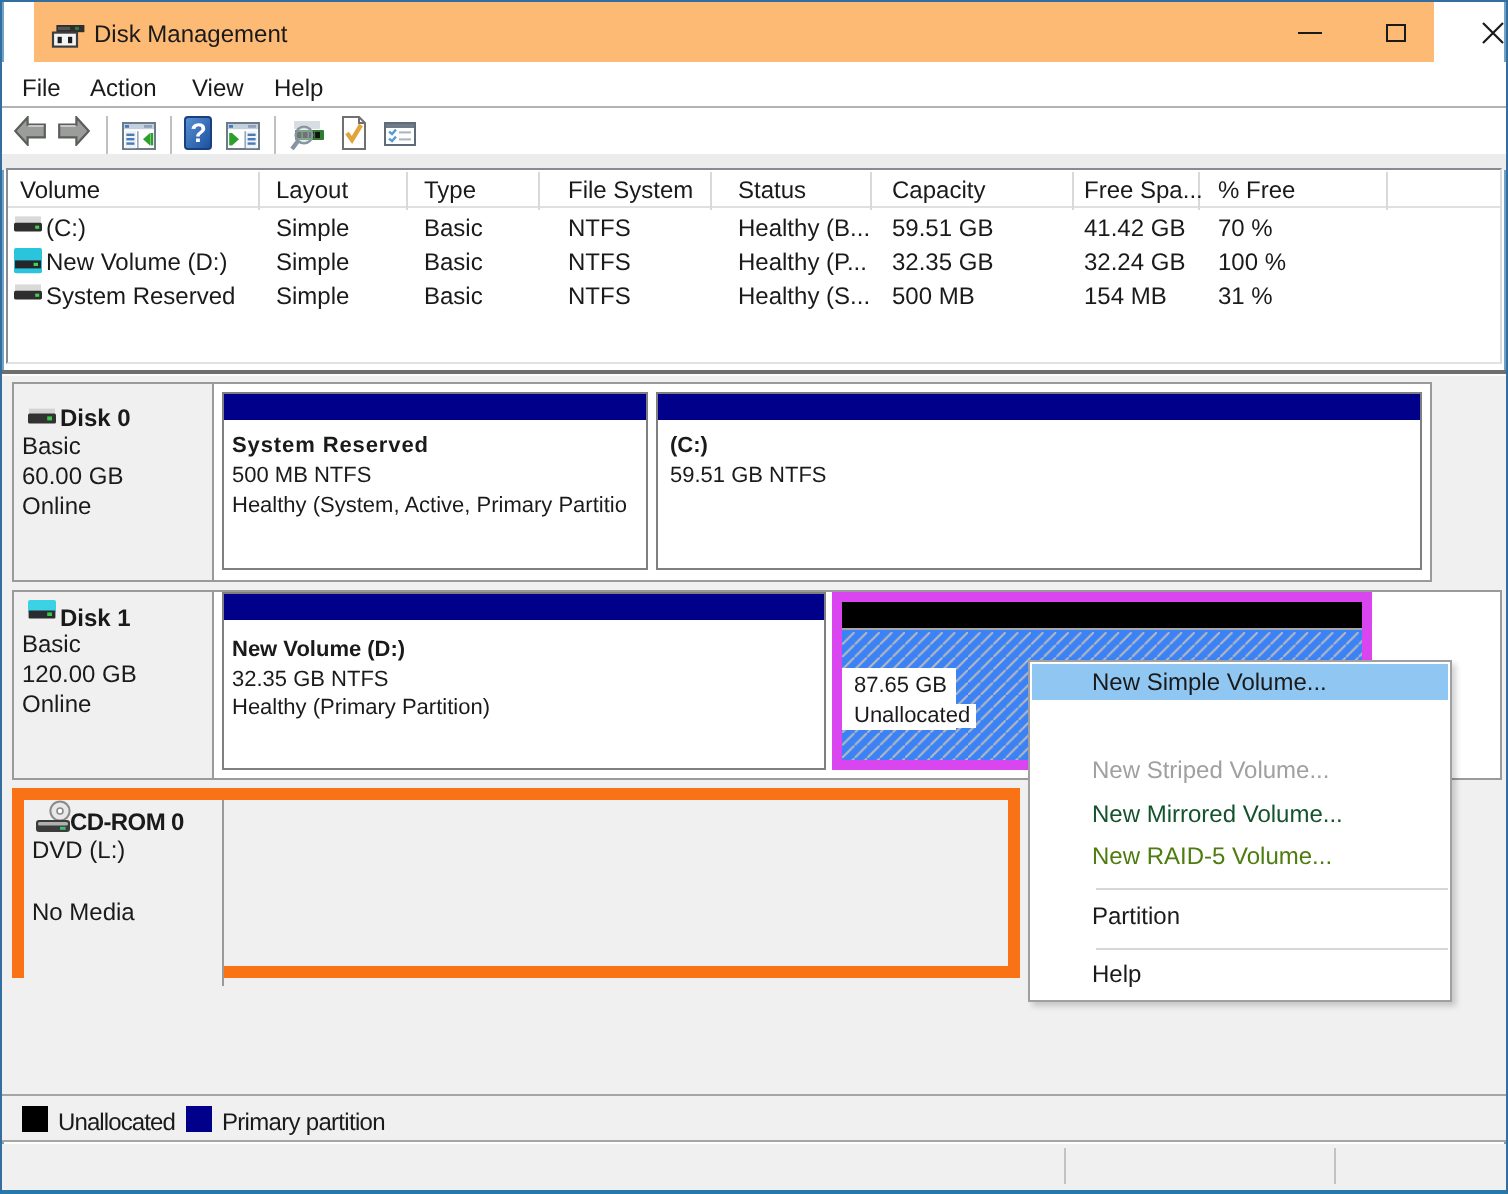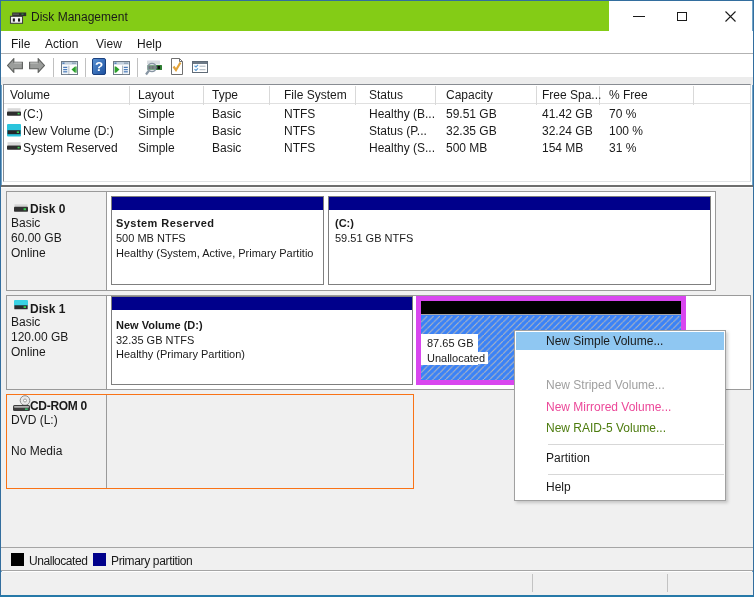--- a/index.html
+++ b/index.html
@@ -2,21 +2,21 @@
 <html><head><meta charset="utf-8"><style>
 *{margin:0;padding:0;box-sizing:border-box}
 html,body{width:754px;height:597px}
 body{position:relative;font-family:"Liberation Sans",sans-serif;background:#fff;overflow:hidden;border:1px solid #336e9e;border-bottom:2px solid #2679a8;box-shadow:inset 1px 0 #6fa3c8,inset -1px 0 #6fa3c8}
 .abs{position:absolute}
 .t12{font-size:12px;color:#1a1a1a}
 .t11{font-size:11px;color:#1a1a1a}
 </style></head>
 <body>
 
-<div class="abs" style="left:0;top:0;width:608px;height:30px;background:#84cc16">
+<div class="abs" style="left:16px;top:0;width:700px;height:30px;background:#fdba74">
   <svg class="abs" style="left:8px;top:7px" width="19" height="17" viewBox="0 0 19 17">
     <rect x="3.2" y="4.5" width="14" height="3.6" fill="#2e2e2e"></rect>
     <rect x="4" y="5.4" width="6" height="1.6" fill="#555"></rect>
     <rect x="12.5" y="5.4" width="2" height="1.6" fill="#2f7a3a"></rect>
     <rect x="1.5" y="8.3" width="12" height="7" fill="#f4f4f4" stroke="#3e3e3e" stroke-width="1.1"></rect>
     <rect x="3.8" y="10.4" width="2.1" height="3.2" fill="#1e1e1e"></rect>
     <rect x="9" y="10.4" width="2.1" height="3.2" fill="#1e1e1e"></rect>
   </svg>
   <div class="abs t12" style="left:30px;top:9px">Disk Management</div>
 
@@ -153,21 +153,21 @@
 
   <svg class="abs" style="left:3px;top:39px" width="14" height="13" viewBox="0 0 14 13">
     <rect x="0" y="0" width="14" height="12.6" rx="1" fill="#2ac4dc"></rect>
     <rect x="0.5" y="6.2" width="13" height="4" fill="#25262a"></rect>
     <rect x="9.8" y="7.4" width="2.2" height="1.6" fill="#3ed153"></rect>
   </svg>
   <div class="abs t12" style="left:19px;top:39px">New Volume (D:)</div>
   <div class="abs t12" style="left:134px;top:39px">Simple</div>
   <div class="abs t12" style="left:208px;top:39px">Basic</div>
   <div class="abs t12" style="left:280px;top:39px">NTFS</div>
-  <div class="abs t12" style="left:365px;top:39px">Status (P...</div>
+  <div class="abs t12" style="left:365px;top:39px">Healthy (P...</div>
   <div class="abs t12" style="left:442px;top:39px">32.35 GB</div>
   <div class="abs t12" style="left:538px;top:39px">32.24 GB</div>
   <div class="abs t12" style="left:605px;top:39px">100 %</div>
 
   <svg class="abs" style="left:3px;top:57px" width="14" height="8" viewBox="0 0 14 8">
     <rect x="0.5" y="0.2" width="13" height="3.4" fill="#d9d9d9"></rect>
     <rect x="0" y="3.4" width="14" height="4.3" rx="0.8" fill="#2e2e2e"></rect>
     <rect x="10.6" y="4.8" width="2" height="1.6" fill="#3ed153"></rect>
   </svg>
   <div class="abs t12" style="left:19px;top:56px">System Reserved</div>
@@ -239,40 +239,40 @@
       </pattern>
         </defs>
       <rect x="0" y="0" width="330" height="72" fill="url(#hp)"></rect>
     </svg>
     <div class="abs" style="left:0;top:33px;width:57px;height:31px;background:#fff"></div>
     <div class="abs t11" style="left:3px;top:36px;background:#fff;padding:0 3px">87.65 GB</div>
     <div class="abs t11" style="left:3px;top:51px;background:#fff;padding:0 3px">Unallocated</div>
   </div>
 </div>
 
-<div class="abs" style="left:5px;top:393px;width:408px;height:95px;background:#f0f0f0;border:1px solid #f97316">
+<div class="abs" style="left:5px;top:393px;width:504px;height:95px;background:#f0f0f0;border:6px solid #f97316">
   <div class="abs" style="left:0;top:0;width:100px;height:93px;background:#f0f0f0;border-right:1px solid #9a9a9a">
     <svg class="abs" style="left:6px;top:0px" width="18" height="18" viewBox="0 0 18 18">
       <circle cx="12" cy="5.5" r="4.8" fill="#e8e8e8" stroke="#8a8a8a"></circle>
       <circle cx="12" cy="5.5" r="1.5" fill="#fff" stroke="#8a8a8a" stroke-width="0.8"></circle>
       <rect x="0" y="10" width="17" height="6" rx="1.5" fill="#3c3c3c"></rect>
       <rect x="1" y="11" width="15" height="1.8" rx="0.8" fill="#b0b0b0"></rect>
       <rect x="12" y="13.4" width="2.8" height="1.5" fill="#39c06e"></rect>
     </svg>
     <div class="abs t12" style="left:23px;top:4px;font-weight:bold;letter-spacing:-0.3px">CD-ROM 0</div>
     <div class="abs t12" style="left:4px;top:18px">DVD (L:)</div>
     <div class="abs t12" style="left:4px;top:49px">No Media</div>
   </div>
 </div>
 
 <div class="abs" style="left:513px;top:329px;width:212px;height:171px;background:#fff;border:1px solid #a0a0a0;box-shadow:2px 2px 3px rgba(0,0,0,0.18)">
   <div class="abs" style="left:1px;top:1px;width:208px;height:18px;background:#8fc7f2"></div>
   <div class="abs t12" style="left:31px;top:3px">New Simple Volume...</div>
   <div class="abs t12" style="left:31px;top:47px;color:#a0a0a0">New Striped Volume...</div>
-  <div class="abs t12" style="left:31px;top:69px;color:#ec4899">New Mirrored Volume...</div>
+  <div class="abs t12" style="left:31px;top:69px;color:#14532d">New Mirrored Volume...</div>
   <div class="abs t12" style="left:31px;top:90px;color:#4d7c0f">New RAID-5 Volume...</div>
   <div class="abs" style="left:33px;top:113px;width:176px;height:1px;background:#d7d7d7"></div>
   <div class="abs t12" style="left:31px;top:120px">Partition</div>
   <div class="abs" style="left:33px;top:143px;width:176px;height:1px;background:#d7d7d7"></div>
   <div class="abs t12" style="left:31px;top:149px">Help</div>
 </div>
 
 <div class="abs" style="left:0;top:546px;width:752px;height:24px;background:#f0f0f0;border-top:1px solid #a5a5a5;border-bottom:1px solid #a5a5a5">
   <div class="abs" style="left:10px;top:5px;width:13px;height:13px;background:#000"></div>
   <div class="abs t12" style="left:28px;top:6px;letter-spacing:-0.45px">Unallocated</div>

